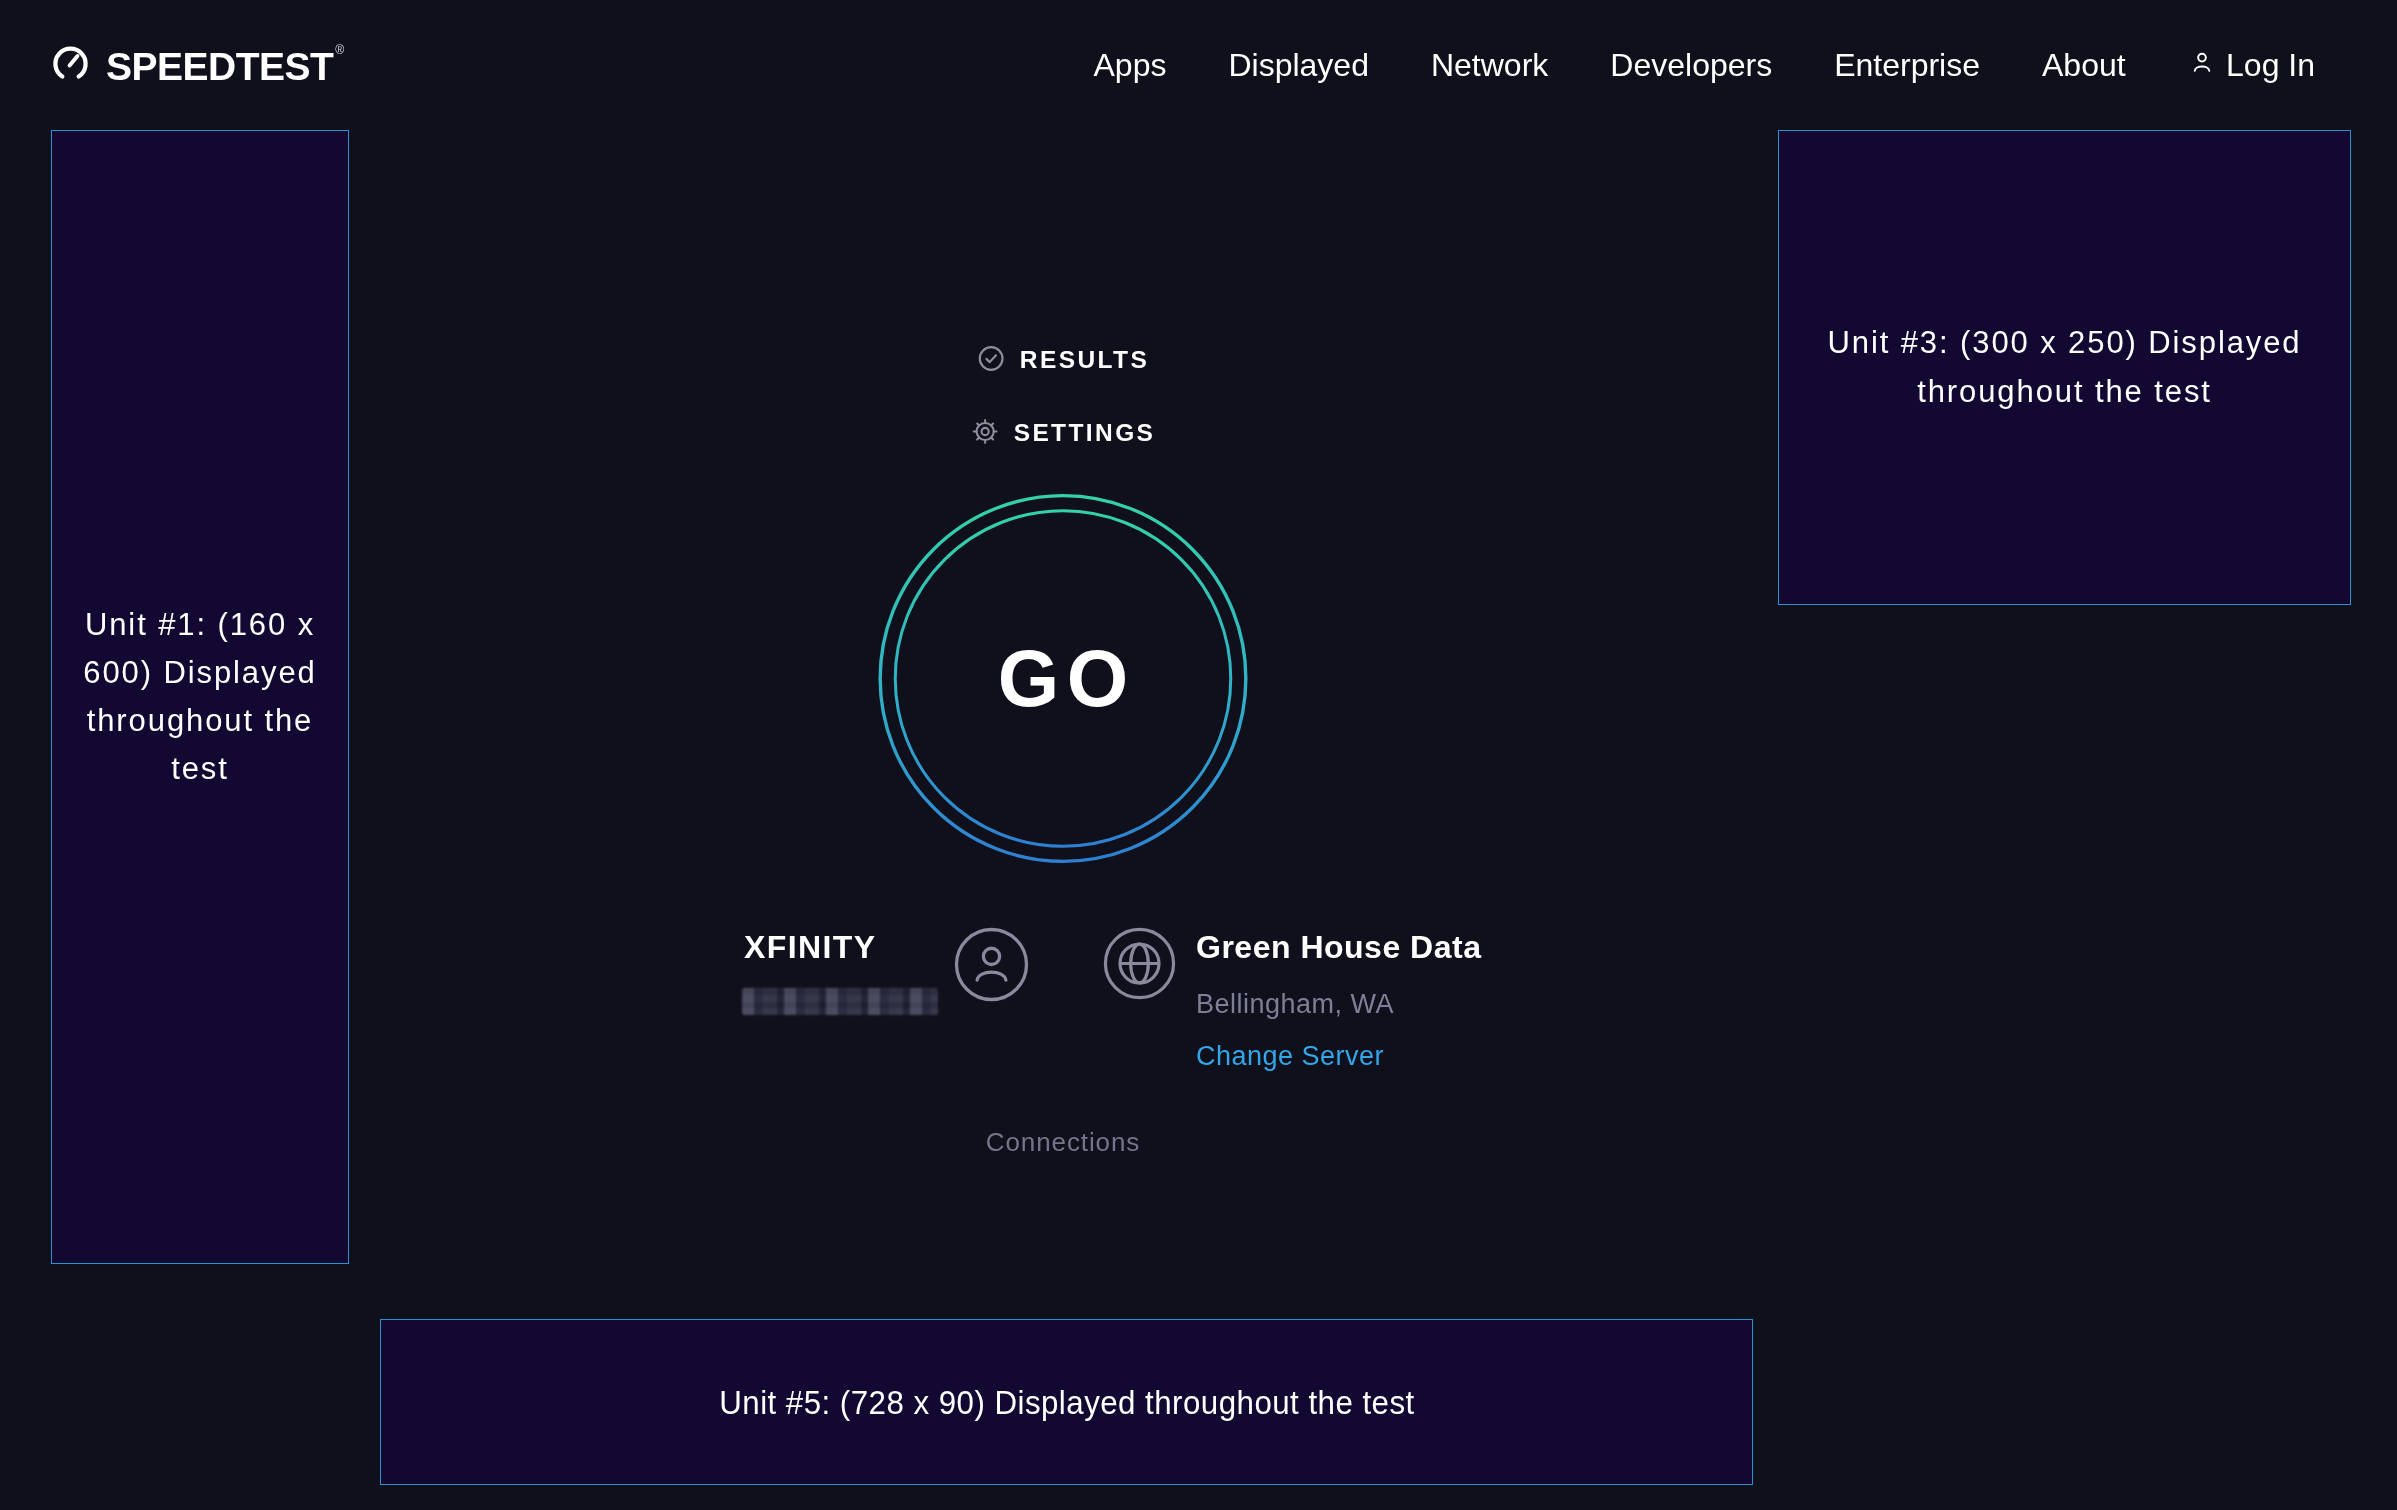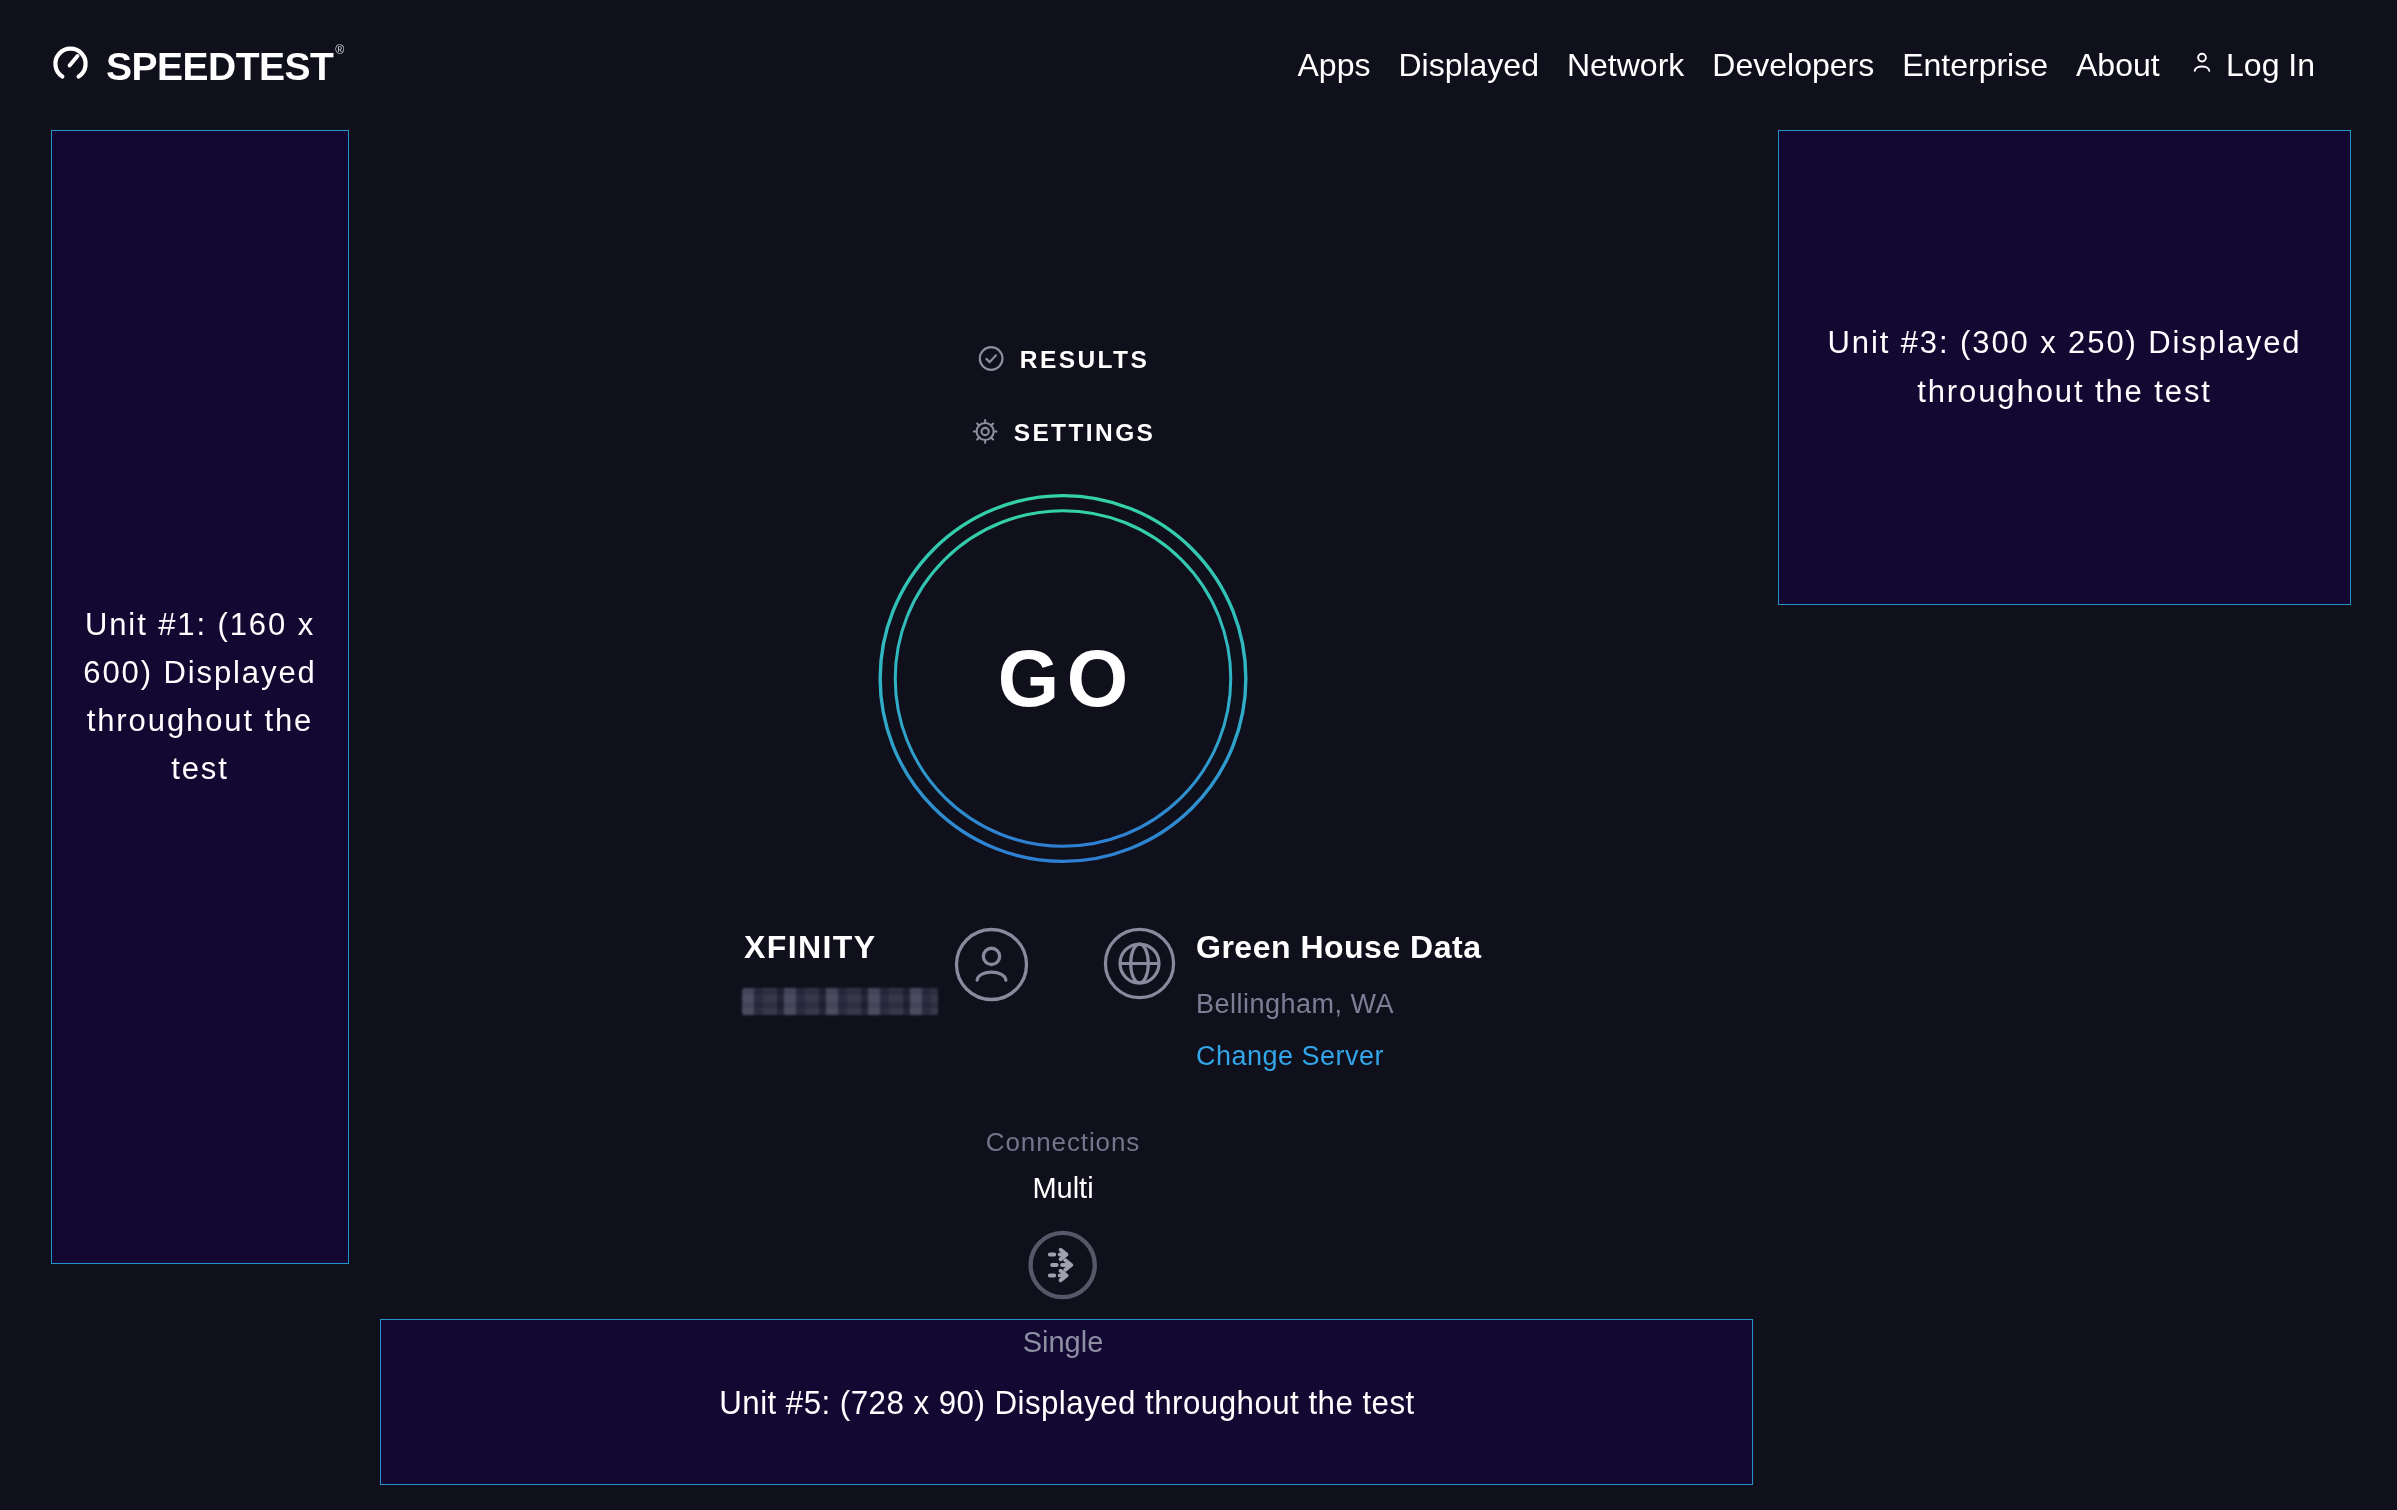--- a/index.html
+++ b/index.html
@@ -14,21 +14,21 @@
   
   .navbar { position:absolute; top:0; left:0; width:2397px; height:131px; }
   .logo {
     position:absolute; left:50px; top:0; height:131px;
     display:flex; align-items:center; gap:15px; cursor:pointer;
   }
   .logo-text { font-size:39px; font-weight:bold; letter-spacing:-0.5px; }
   .logo-tm { font-size:12.2px; vertical-align:26px; margin-left:1.9px; color:#d8d8e0; }
   .nav {
     position:absolute; right:82px; top:0; height:131px;
-    display:flex; align-items:center; gap:28px; font-size:32px;
+    display:flex; align-items:center; gap:62px; font-size:32px;
   }
   .nav-item { color:#ffffff; cursor:pointer; white-space:nowrap; }
   .login { display:flex; align-items:center; gap:10.4px; cursor:pointer; }
 
   
   .ad {
     position:absolute; background:#120832; border:1.9px solid #2793cc;
     display:flex; align-items:center; justify-content:center;
     text-align:center; color:#ffffff; cursor:pointer;
   }
@@ -187,33 +187,16 @@
         <path d="M 5.7 12 h 12.6"></path>
       </svg>
     </span>
     <div class="server-block">
       <div class="server-name">Green House Data</div>
       <div class="server-location">Bellingham, WA</div>
       <div class="server-change">Change Server</div>
     </div>
 
     <div class="connections-label center-x">Connections</div>
-    <div class="conn-row center-x">
-      <span class="conn-multi">Multi</span>
-      <span class="conn-toggle">
-        <svg width="70" height="70" viewBox="0 0 24 24" fill="none" stroke-linecap="round" stroke-linejoin="round">
-          <circle cx="12" cy="12" r="11" stroke="#565769" stroke-width="1.5"></circle>
-          <g stroke="#9fa0b0" stroke-width="1.35">
-            <path d="M7.6 8.4 H12.1" stroke-dasharray="1.5 1.9"></path>
-            <path d="M11.3 6.8 L13.3 8.4 L11.3 10"></path>
-            <path d="M8.4 12 H13.7" stroke-dasharray="1.5 1.9"></path>
-            <path d="M12.9 10.4 L14.9 12 L12.9 13.6"></path>
-            <path d="M7.6 15.6 H12.1" stroke-dasharray="1.5 1.9"></path>
-            <path d="M11.3 14 L13.3 15.6 L11.3 17.2"></path>
-          </g>
-        </svg>
-      </span>
-      <span class="conn-single">Single</span>
-    </div>
 
   </div>
 </div>
 
 
 </body></html>

